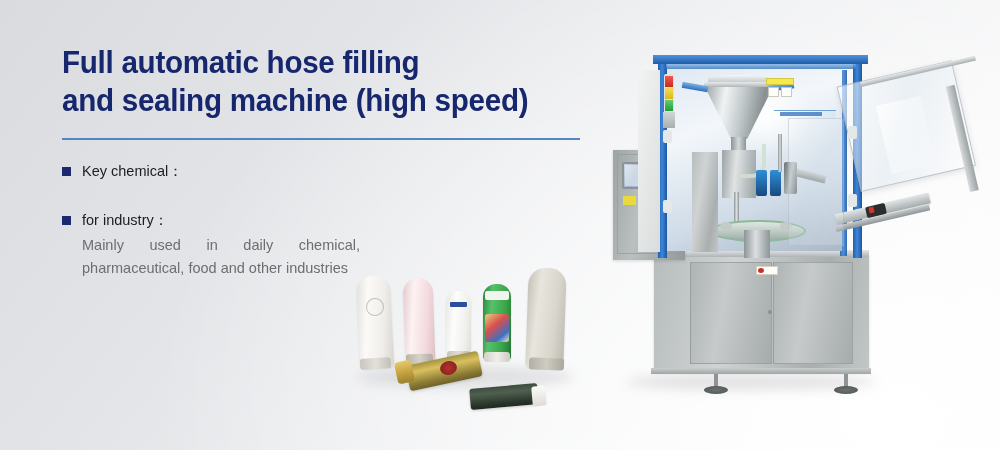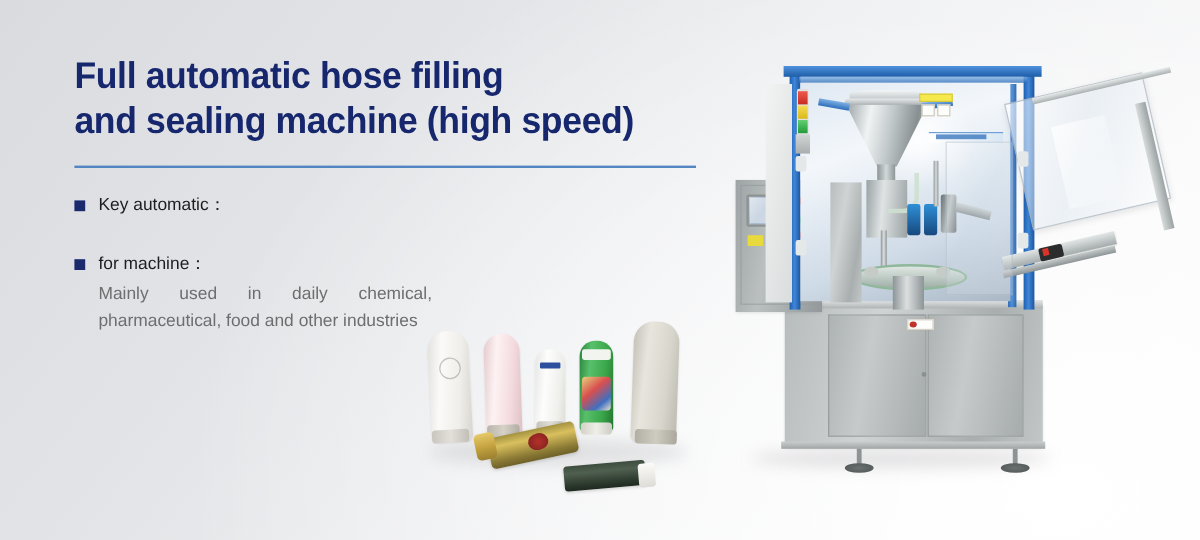--- a/index.html
+++ b/index.html
@@ -60,28 +60,28 @@
   <div class="copy">
 
     <div class="title">Full automatic hose filling
 and sealing machine (high speed)</div>
 
     <div class="divider"></div>
 
     <div class="block">
       <div class="bhead">
         <span class="sq"></span>
-        <span class="bhead-label">Key automatic：</span>
+        <span class="bhead-label">Key chemical：</span>
       </div>
     </div>
 
     <div class="block second">
       <div class="bhead">
         <span class="sq"></span>
-        <span class="bhead-label">for machine：</span>
+        <span class="bhead-label">for industry：</span>
       </div>
       <div class="btext narrow">Mainly used in daily chemical, pharmaceutical, food and other industries</div>
     </div>
   </div>
 
   <div class="tubes">
 
     <div class="mach-part shadow-soft" style="left:6px;top:108px;width:215px;height:22px;background:rgba(120,120,125,.18);border-radius:50%;"></div>
 
     <div style="position:absolute;left:6px;top:18px;width:34px;height:92px;

